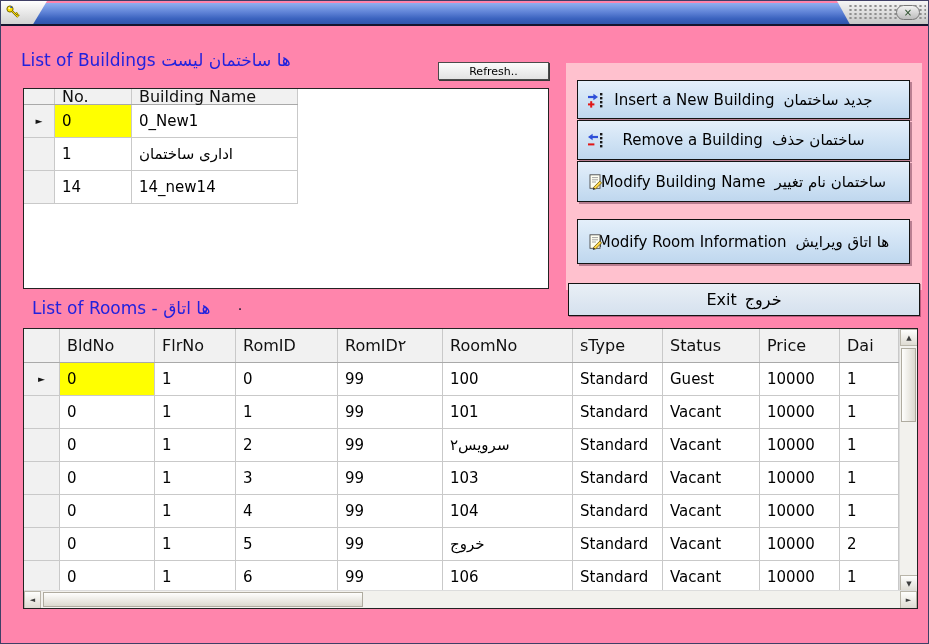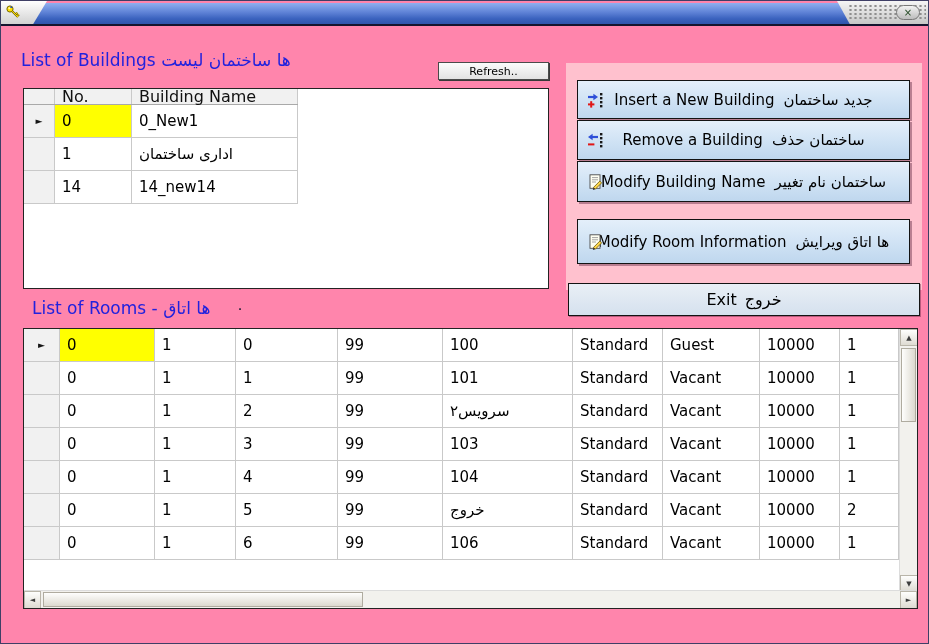--- a/index.html
+++ b/index.html
@@ -212,20 +212,32 @@
 
   <div class="section-label lbl-rooms">
     <span>List of Rooms -</span>
     <span>اتاق ‎ها</span>
   </div>
   <div class="sel-info sel-no">٠</div>
   <div class="sel-info sel-name">٠_New١</div>
 
   <div class="grid-box rgrid">
     <div class="rg-viewport">
+      <div class="g-header">
+        <div class="g-corner rw0"></div>
+        <div class="g-hcell rw1">BldNo</div>
+        <div class="g-hcell rw2">FlrNo</div>
+        <div class="g-hcell rw3">RomID</div>
+        <div class="g-hcell rw4">RomID۲</div>
+        <div class="g-hcell rw5">RoomNo</div>
+        <div class="g-hcell rw6">sType</div>
+        <div class="g-hcell rw7">Status</div>
+        <div class="g-hcell rw8">Price</div>
+        <div class="g-hcell rw9">Dai</div>
+      </div>
       <div id="rgrid-rows">
           <div class="g-row">
             <div class="g-rh rw0">
               <span class="sel-arrow">►</span>
             </div>
             <div class="g-cell rw1 sel-cell">0</div>
             <div class="g-cell rw2">1</div>
             <div class="g-cell rw3">0</div>
             <div class="g-cell rw4">99</div>
             <div class="g-cell rw5">100</div>

